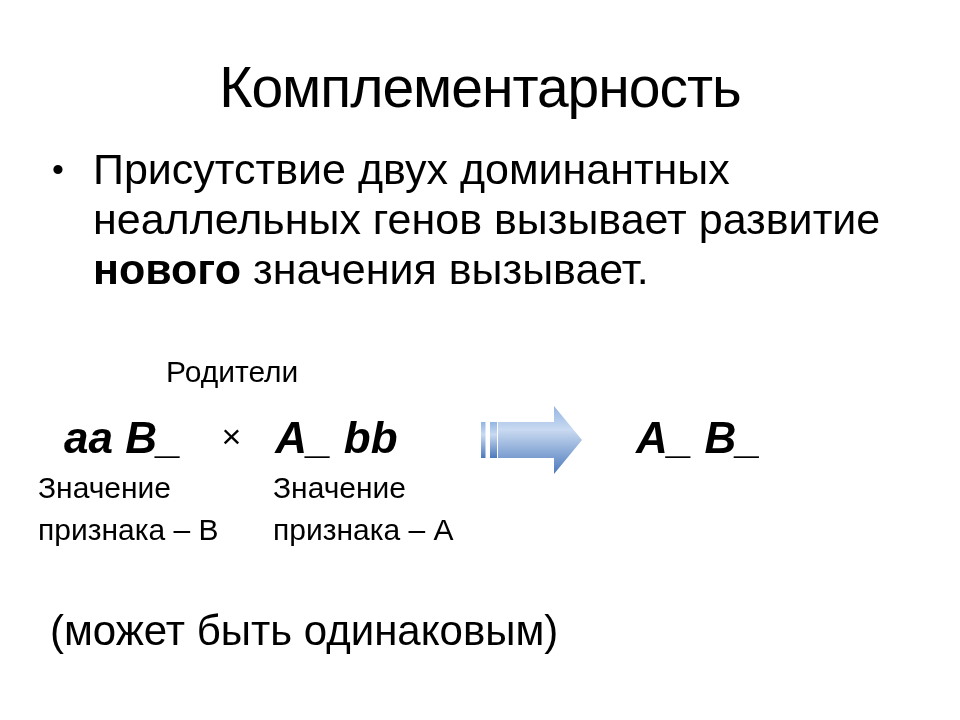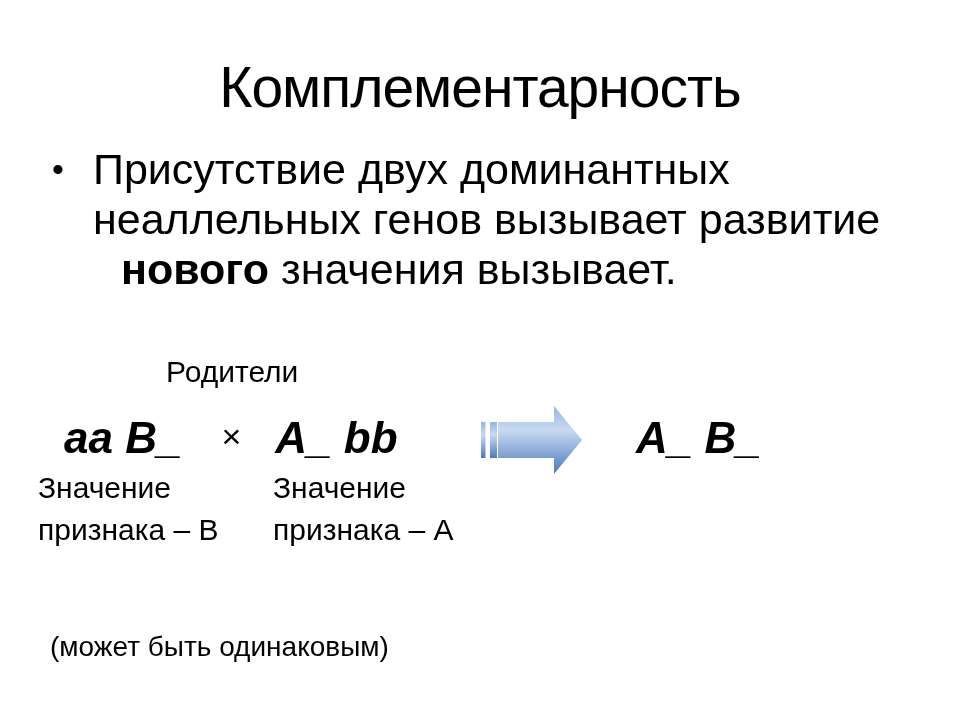--- a/index.html
+++ b/index.html
@@ -37,21 +37,21 @@
     line-height: 50px;
   }
   .bullet-marker {
     flex: 0 0 41px;
     font-size: 34px;
     line-height: 50px;
   }
   .bullet-text {
     flex: 1 1 auto;
   }
-  .bold { font-weight: 700; margin-left: 28px; }
+  .bold { font-weight: 700; }
   .parents-label {
     position: absolute;
     left: 166px;
     top: 355px;
     font-size: 30px;
     white-space: nowrap;
   }
   .parents-row {
     position: absolute;
     left: 64px;
@@ -100,23 +100,22 @@
     top: 485px;
     width: 386px;
     text-align: center;
     font-size: 36px;
     line-height: 45px;
   }
   .note {
     position: absolute;
     left: 50px;
     top: 607px;
-    font-size: 28px;
+    font-size: 42px;
     white-space: nowrap;
-    margin-top: 24px;
   }
 </style>
 </head>
 <body>
 
 <div class="slide">
 
   <div class="title">Комплементарность</div>
 
   <div class="bullet-row">

